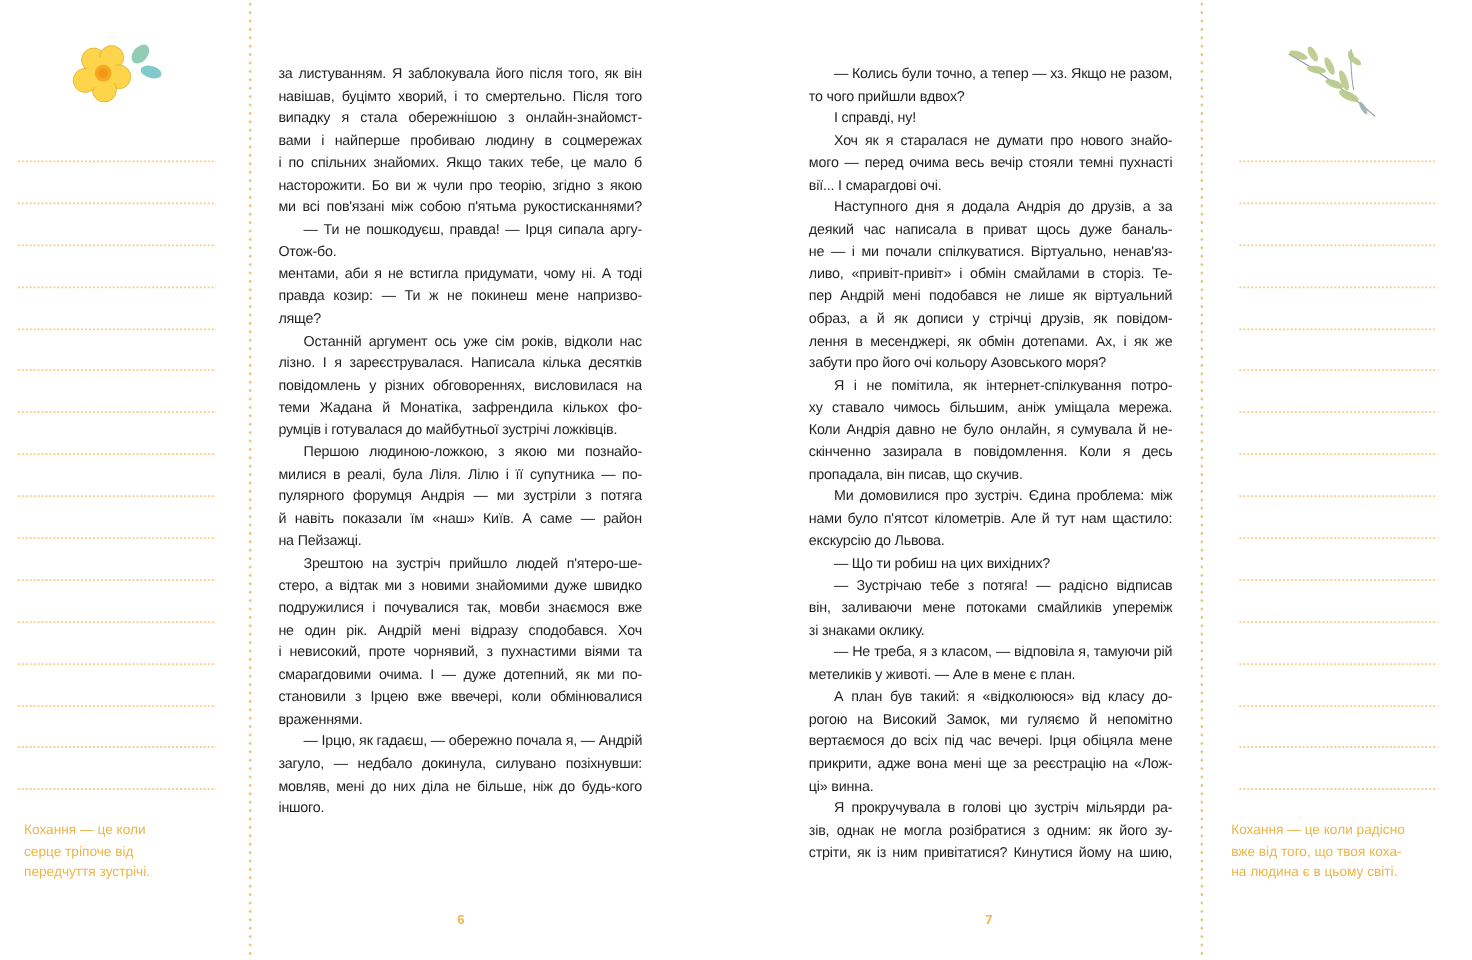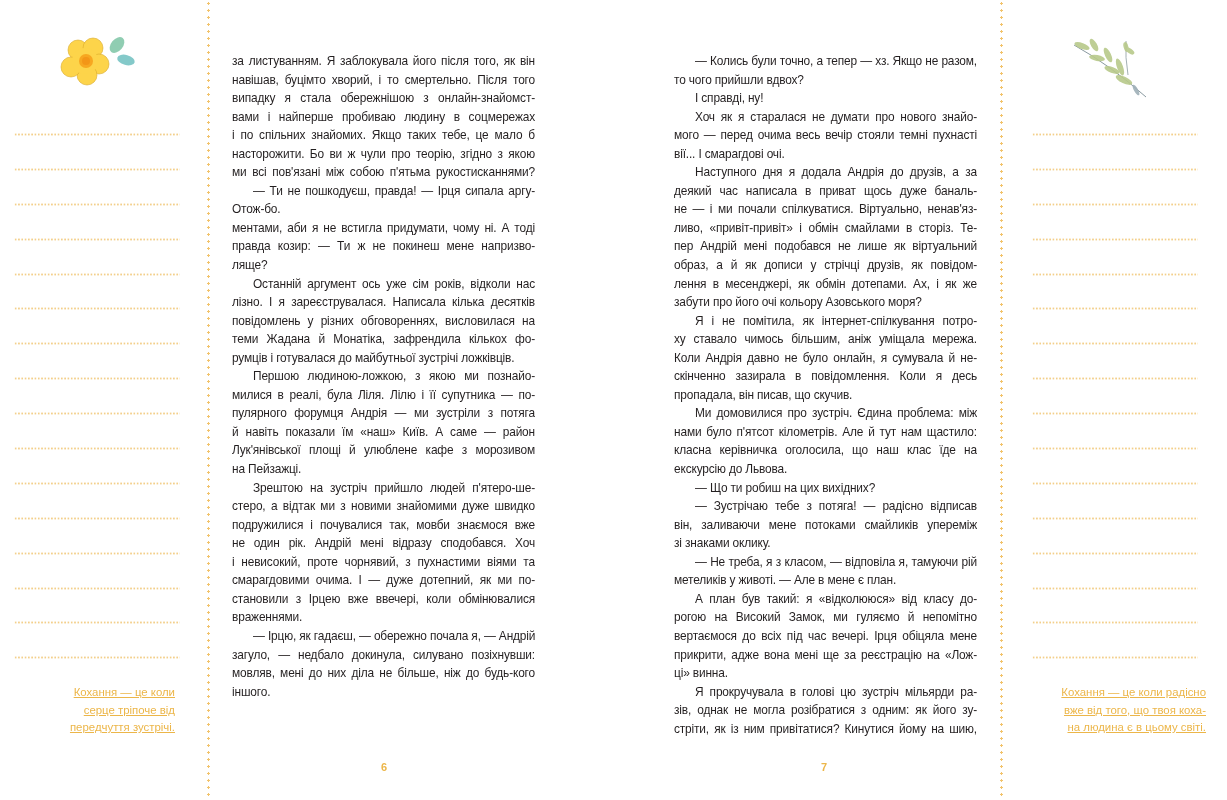--- a/index.html
+++ b/index.html
@@ -22,21 +22,21 @@
   .hlines-left { left: 14px; top: 133px; width: 166px; }
   .hlines-right { left: 1032px; top: 133px; width: 166px; }
   .hline { height: 3px; margin-bottom: 31.9px;
     background-image: radial-gradient(circle, #f3cf8a 0.9px, transparent 1.2px);
     background-size: 3.3px 3px; background-repeat: repeat-x; }
 
   .deco { position: absolute; }
   .flower { left: 55px; top: 30px; width: 85px; height: 60px; }
   .sprig { left: 1070px; top: 35px; width: 85px; height: 65px; }
 
-  .quote { position: absolute; text-align: right; color: #ecb649; font-size: 11.4px; line-height: 17.6px; font-family: "Liberation Sans", sans-serif; text-decoration: underline; }
+  .quote { position: absolute; text-align: left; color: #ecb649; font-size: 11.4px; line-height: 17.6px; font-family: "Liberation Sans", sans-serif; }
   .quote-left { left: 20px; width: 155px; top: 684px; }
   .quote-right { left: 1026px; width: 180px; top: 684px; }
 
   .text-col { position: absolute; top: 52px; width: 303px; font-size: 11.9px; line-height: 18.55px; text-align: justify; font-family: "Liberation Sans", sans-serif; letter-spacing: -0.15px; }
   .text-left { left: 232px; }
   .text-right { left: 674px; }
   .line { display: block; white-space: nowrap; text-align-last: justify; overflow: hidden; }
   .line.last { text-align-last: left; }
   .line.indent { padding-left: 21px; }
 
@@ -108,21 +108,20 @@
       <span class="line last">ляще?</span>
       <span class="line indent">Останній аргумент ось уже сім років, відколи нас</span>
       <span class="line">лізно. І я зареєструвалася. Написала кілька десятків</span>
       <span class="line">повідомлень у різних обговореннях, висловилася на</span>
       <span class="line">теми Жадана й Монатіка, зафрендила кількох фо-</span>
       <span class="line last">румців і готувалася до майбутньої зустрічі ложківців.</span>
       <span class="line indent">Першою людиною-ложкою, з якою ми познайо-</span>
       <span class="line">милися в реалі, була Ліля. Лілю і її супутника — по-</span>
       <span class="line">пулярного форумця Андрія — ми зустріли з потяга</span>
       <span class="line">й навіть показали їм «наш» Київ. А саме — район</span>
-      <span class="line">Лук'янівської площі й улюблене кафе з морозивом</span>
       <span class="line last">на Пейзажці.</span>
       <span class="line indent">Зрештою на зустріч прийшло людей п'ятеро-ше-</span>
       <span class="line">стеро, а відтак ми з новими знайомими дуже швидко</span>
       <span class="line">подружилися і почувалися так, мовби знаємося вже</span>
       <span class="line">не один рік. Андрій мені відразу сподобався. Хоч</span>
       <span class="line">і невисокий, проте чорнявий, з пухнастими віями та</span>
       <span class="line">смарагдовими очима. І — дуже дотепний, як ми по-</span>
       <span class="line">становили з Ірцею вже ввечері, коли обмінювалися</span>
       <span class="line last">враженнями.</span>
       <span class="line indent">— Ірцю, як гадаєш, — обережно почала я, — Андрій</span>
@@ -147,21 +146,20 @@
       <span class="line">образ, а й як дописи у стрічці друзів, як повідом-</span>
       <span class="line">лення в месенджері, як обмін дотепами. Ах, і як же</span>
       <span class="line last">забути про його очі кольору Азовського моря?</span>
       <span class="line indent">Я і не помітила, як інтернет-спілкування потро-</span>
       <span class="line">ху ставало чимось більшим, аніж уміщала мережа.</span>
       <span class="line">Коли Андрія давно не було онлайн, я сумувала й не-</span>
       <span class="line">скінченно зазирала в повідомлення. Коли я десь</span>
       <span class="line last">пропадала, він писав, що скучив.</span>
       <span class="line indent">Ми домовилися про зустріч. Єдина проблема: між</span>
       <span class="line">нами було п'ятсот кілометрів. Але й тут нам щастило:</span>
-      <span class="line">класна керівничка оголосила, що наш клас їде на</span>
       <span class="line last">екскурсію до Львова.</span>
       <span class="line indent last">— Що ти робиш на цих вихідних?</span>
       <span class="line indent">— Зустрічаю тебе з потяга! — радісно відписав</span>
       <span class="line">він, заливаючи мене потоками смайликів упереміж</span>
       <span class="line last">зі знаками оклику.</span>
       <span class="line indent">— Не треба, я з класом, — відповіла я, тамуючи рій</span>
       <span class="line last">метеликів у животі. — Але в мене є план.</span>
       <span class="line indent">А план був такий: я «відколююся» від класу до-</span>
       <span class="line">рогою на Високий Замок, ми гуляємо й непомітно</span>
       <span class="line">вертаємося до всіх під час вечері. Ірця обіцяла мене</span>

